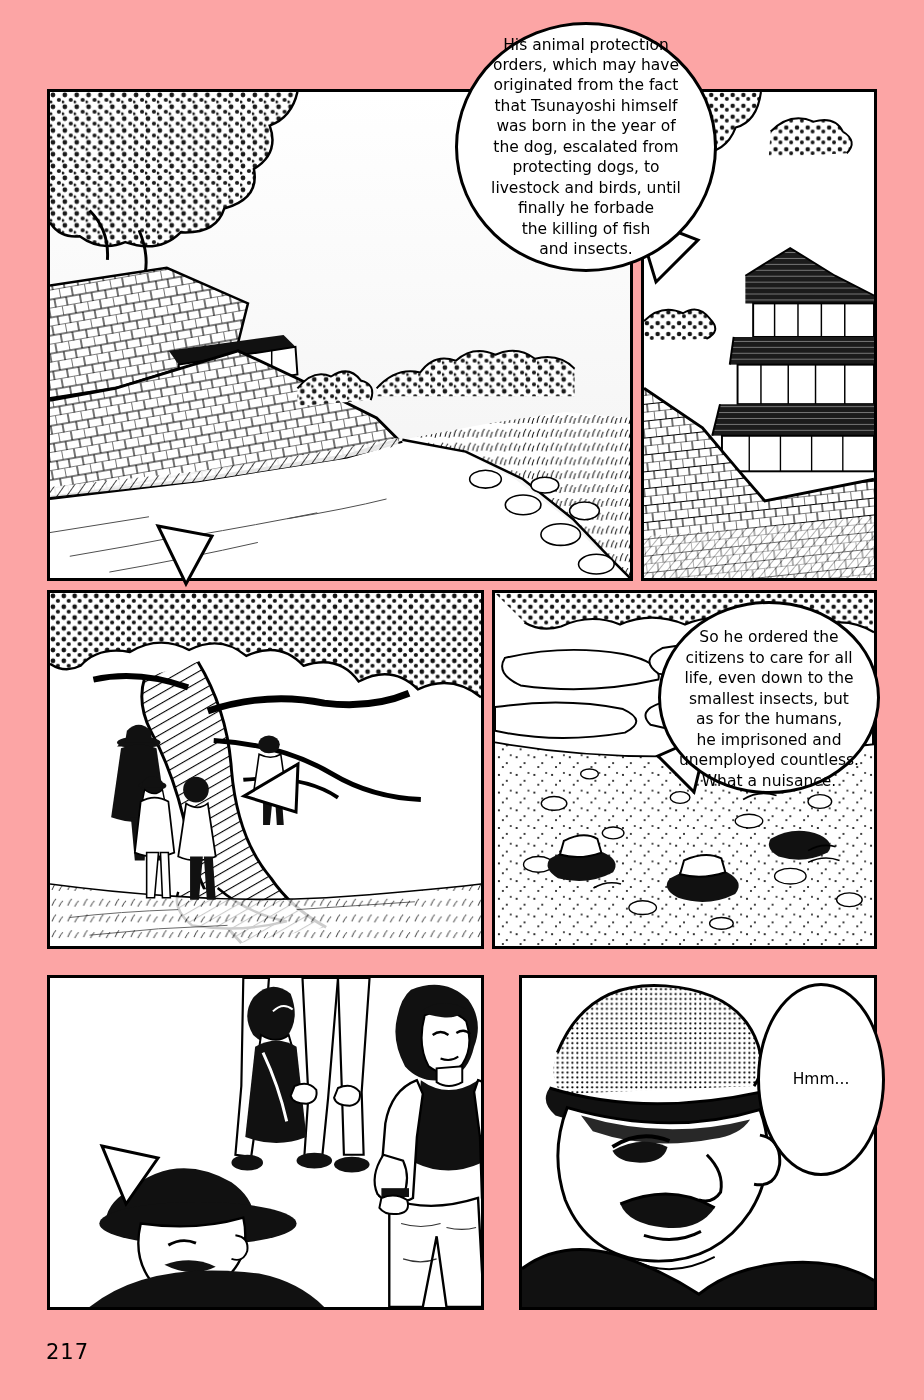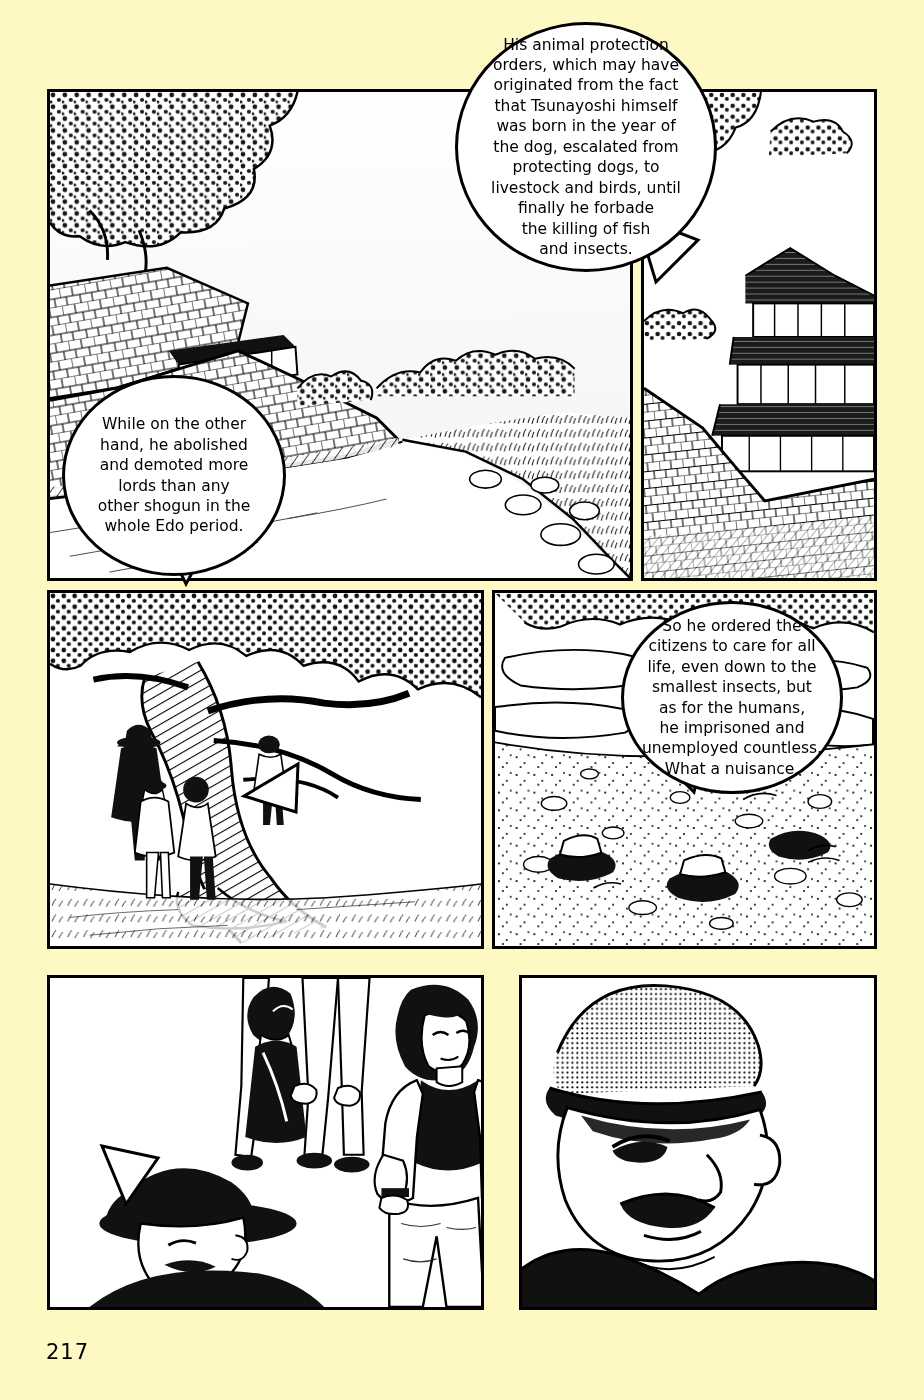--- a/index.html
+++ b/index.html
@@ -12,21 +12,21 @@
     height: 1400px;
     position: relative;
     font-family: "DejaVu Sans", sans-serif;
     overflow: hidden;
   }
   .page {
     position: absolute;
     left: 0; top: 0;
     width: 924px;
     height: 1400px;
-    background: #fef9c3;
+    background: #fca5a5;
   }
 
   
   .panel {
     position: absolute;
     border: 3px solid #000;
     background: #ffffff;
     overflow: hidden;
     box-sizing: border-box;
   }
@@ -550,47 +550,42 @@
 protecting dogs, to
 livestock and birds, until
 finally he forbade
 the killing of fish
 and insects.</div>
   </div>
 
   <svg class="tail" style="left:150px; top:520px; width:80px; height:80px;" viewBox="0 0 80 80">
     <path d="M8 6 L62 16 L36 64 Z" fill="#fff" stroke="#000" stroke-width="3"></path>
   </svg>
-  <div class="balloon" style="left:62px; top:375px; width:224px; height:201px;">
-    <div class="txt">While on the other
-hand, he abolished
-and demoted more
-lords than any
-other shogun in the
-whole Edo period.</div>
-  </div>
 
   <svg class="tail" style="left:240px; top:756px; width:70px; height:70px;" viewBox="0 0 70 70">
     <path d="M4 40 L58 8 L56 56 Z" fill="#fff" stroke="#000" stroke-width="3"></path>
   </svg>
 
   <svg class="tail" style="left:638px; top:730px; width:80px; height:80px;" viewBox="0 0 80 80">
     <path d="M70 4 L20 26 L56 62 Z" fill="#fff" stroke="#000" stroke-width="3"></path>
   </svg>
-  <div class="balloon" style="left:621px; top:601px; width:222px; height:193px;">
+  <div class="balloon" style="left:658px; top:601px; width:222px; height:193px;align-items:flex-end;">
     <div class="txt small">So he ordered the
 citizens to care for all
 life, even down to the
 smallest insects, but
 as for the humans,
 he imprisoned and
 unemployed countless.
 What a nuisance.</div>
   </div>
 
   <svg class="tail" style="left:96px; top:1140px; width:74px; height:74px;" viewBox="0 0 74 74">
     <path d="M6 6 L62 18 L30 64 Z" fill="#fff" stroke="#000" stroke-width="3"></path>
   </svg>
 
+  <div class="balloon" style="left:757px; top:983px; width:128px; height:193px;">
+    <div class="txt tiny">Hmm...</div>
+  </div>
 
   <div class="page-number">217</div>
 
 </div>
 
 </body></html>

